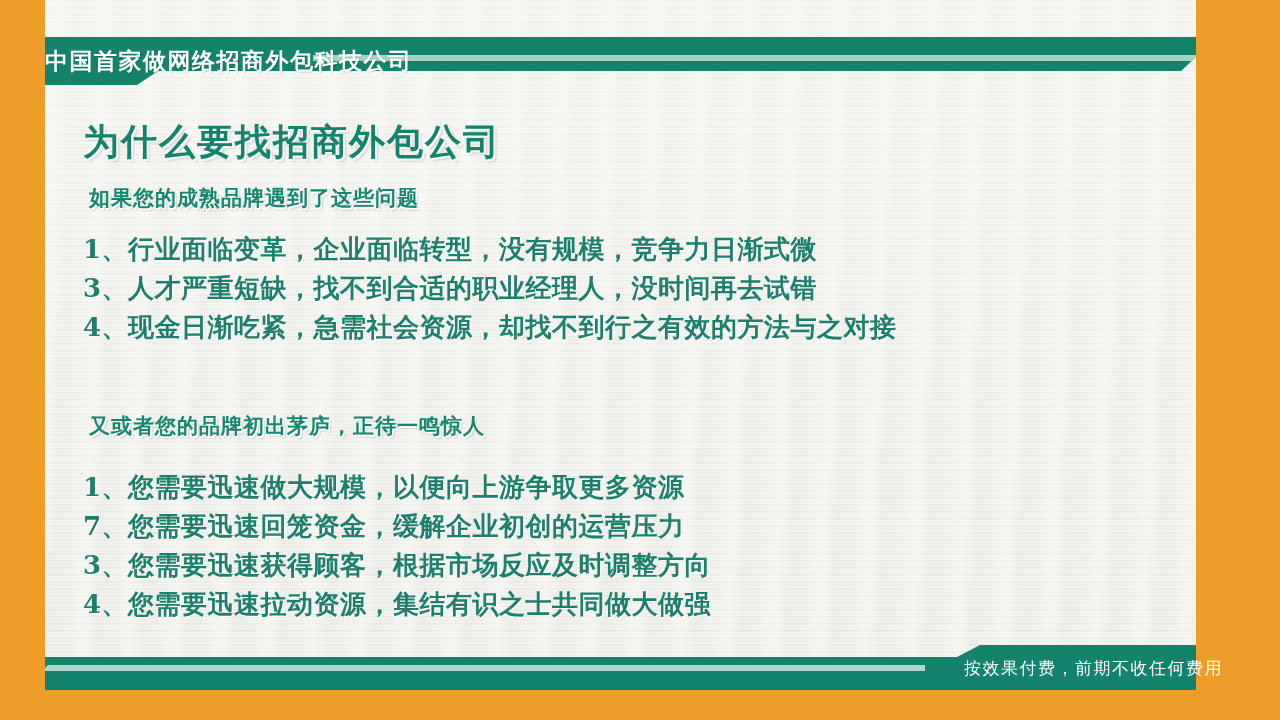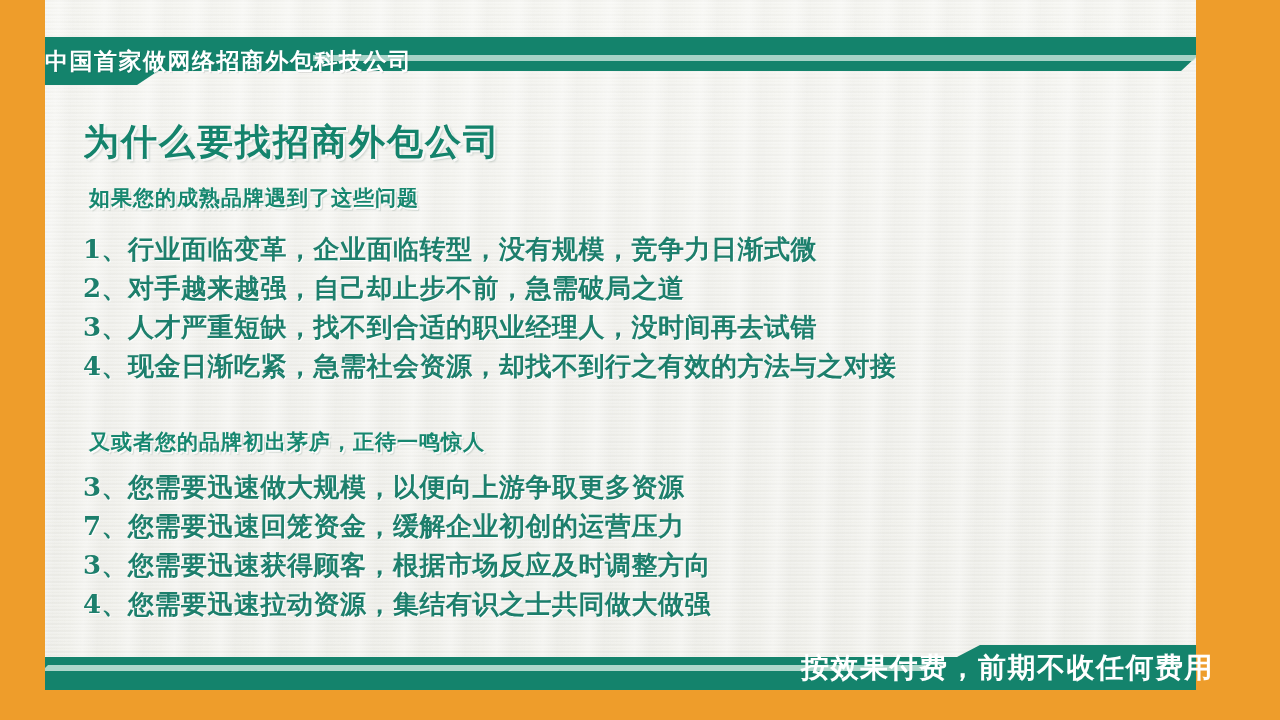--- a/index.html
+++ b/index.html
@@ -108,21 +108,21 @@
     position: absolute;
     left: 44px;
     font-size: 21px;
     font-weight: bold;
     color: #16876f;
     letter-spacing: 1px;
     text-shadow: 1.5px 1.5px 0 rgba(255,255,255,0.9), 2.5px 2.5px 1px rgba(130,150,140,0.28);
     white-space: nowrap;
   }
   .sub-head.one { top: 84px; }
-  .sub-head.two { top: 328px; font-family: Liberation Mono, monospace; }
+  .sub-head.two { top: 312px; font-family: Liberation Mono, monospace; }
 
   .bullet-list {
     position: absolute;
     left: 38px;
     margin: 0;
     padding: 0;
     list-style: none;
   }
   .bullet-list.one { top: 130px; }
   .bullet-list.two { top: 368px; }
@@ -144,32 +144,32 @@
     left: 45px;
     top: 645px;
     width: 1151px;
     height: 45px;
     pointer-events: none;
   }
   .footer-band svg { display:block; }
 
   .footer-text {
     position: absolute;
-    right: 44px;
+    right: 35px;
     top: 651px;
     width: 420px;
     height: 34px;
     display: flex;
     align-items: center;
     justify-content: flex-end;
     padding-right: 22px;
     box-sizing: border-box;
     color: #ffffff;
-    font-size: 28px;
-    font-weight: bold;
+    font-size: 17px;
+    font-weight: normal;
     letter-spacing: 1.5px;
     white-space: nowrap;
   }
 </style>
 </head>
 <body>
 
 <div id="slide">
 
   <div class="paper"></div>
@@ -182,28 +182,27 @@
   </div>
   <div class="header-title">中国首家做网络招商外包科技公司</div>
 
   <div class="content">
 
     <div class="main-title">为什么要找招商外包公司</div>
 
     <div class="sub-head one">如果您的成熟品牌遇到了这些问题</div>
     <ul class="bullet-list one">
       <li>1、行业面临变革，企业面临转型，没有规模，竞争力日渐式微</li>
-      <li>2、对手越来越强，自己却止步不前，急需破局之道</li>
       <li>3、人才严重短缺，找不到合适的职业经理人，没时间再去试错</li>
       <li>4、现金日渐吃紧，急需社会资源，却找不到行之有效的方法与之对接</li>
     </ul>
 
     <div class="sub-head two">又或者您的品牌初出茅庐，正待一鸣惊人</div>
     <ul class="bullet-list two">
-      <li>3、您需要迅速做大规模，以便向上游争取更多资源</li>
+      <li>1、您需要迅速做大规模，以便向上游争取更多资源</li>
       <li>7、您需要迅速回笼资金，缓解企业初创的运营压力</li>
       <li>3、您需要迅速获得顾客，根据市场反应及时调整方向</li>
       <li>4、您需要迅速拉动资源，集结有识之士共同做大做强</li>
     </ul>
 
   </div>
 
   <div class="footer-band">
     <svg width="1151" height="45" viewBox="0 0 1151 45" xmlns="http://www.w3.org/2000/svg">
       <path d="M0,12 L912,12 L935,0 L1151,0 L1151,45 L0,45 Z" fill="#14836c"></path>

